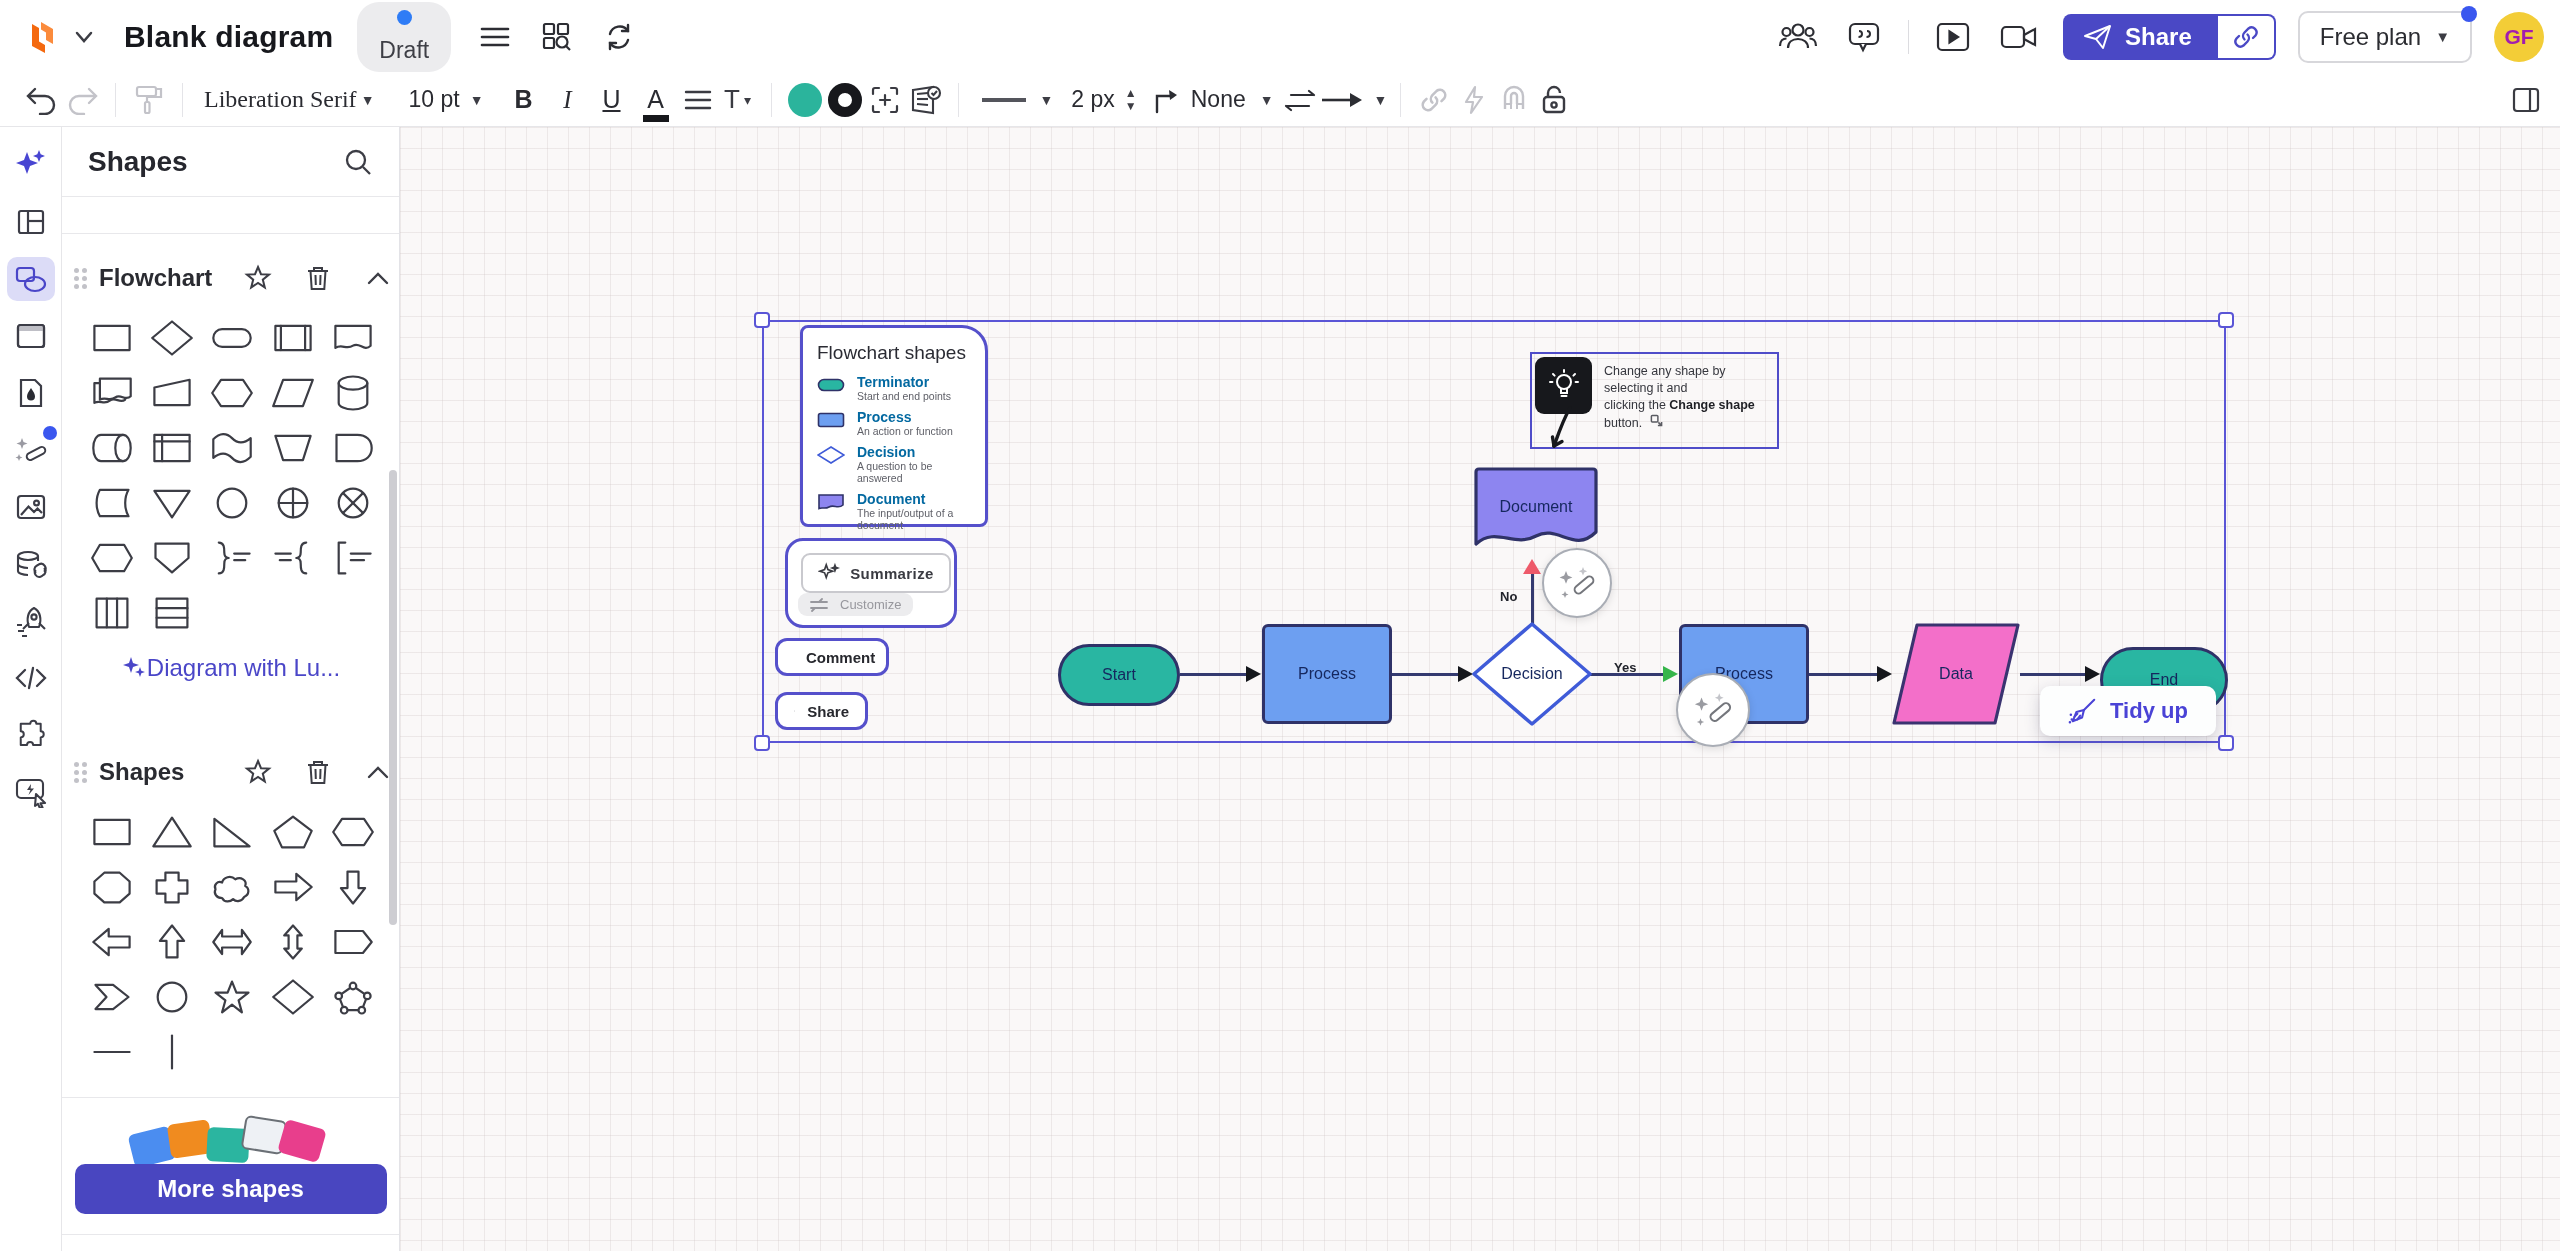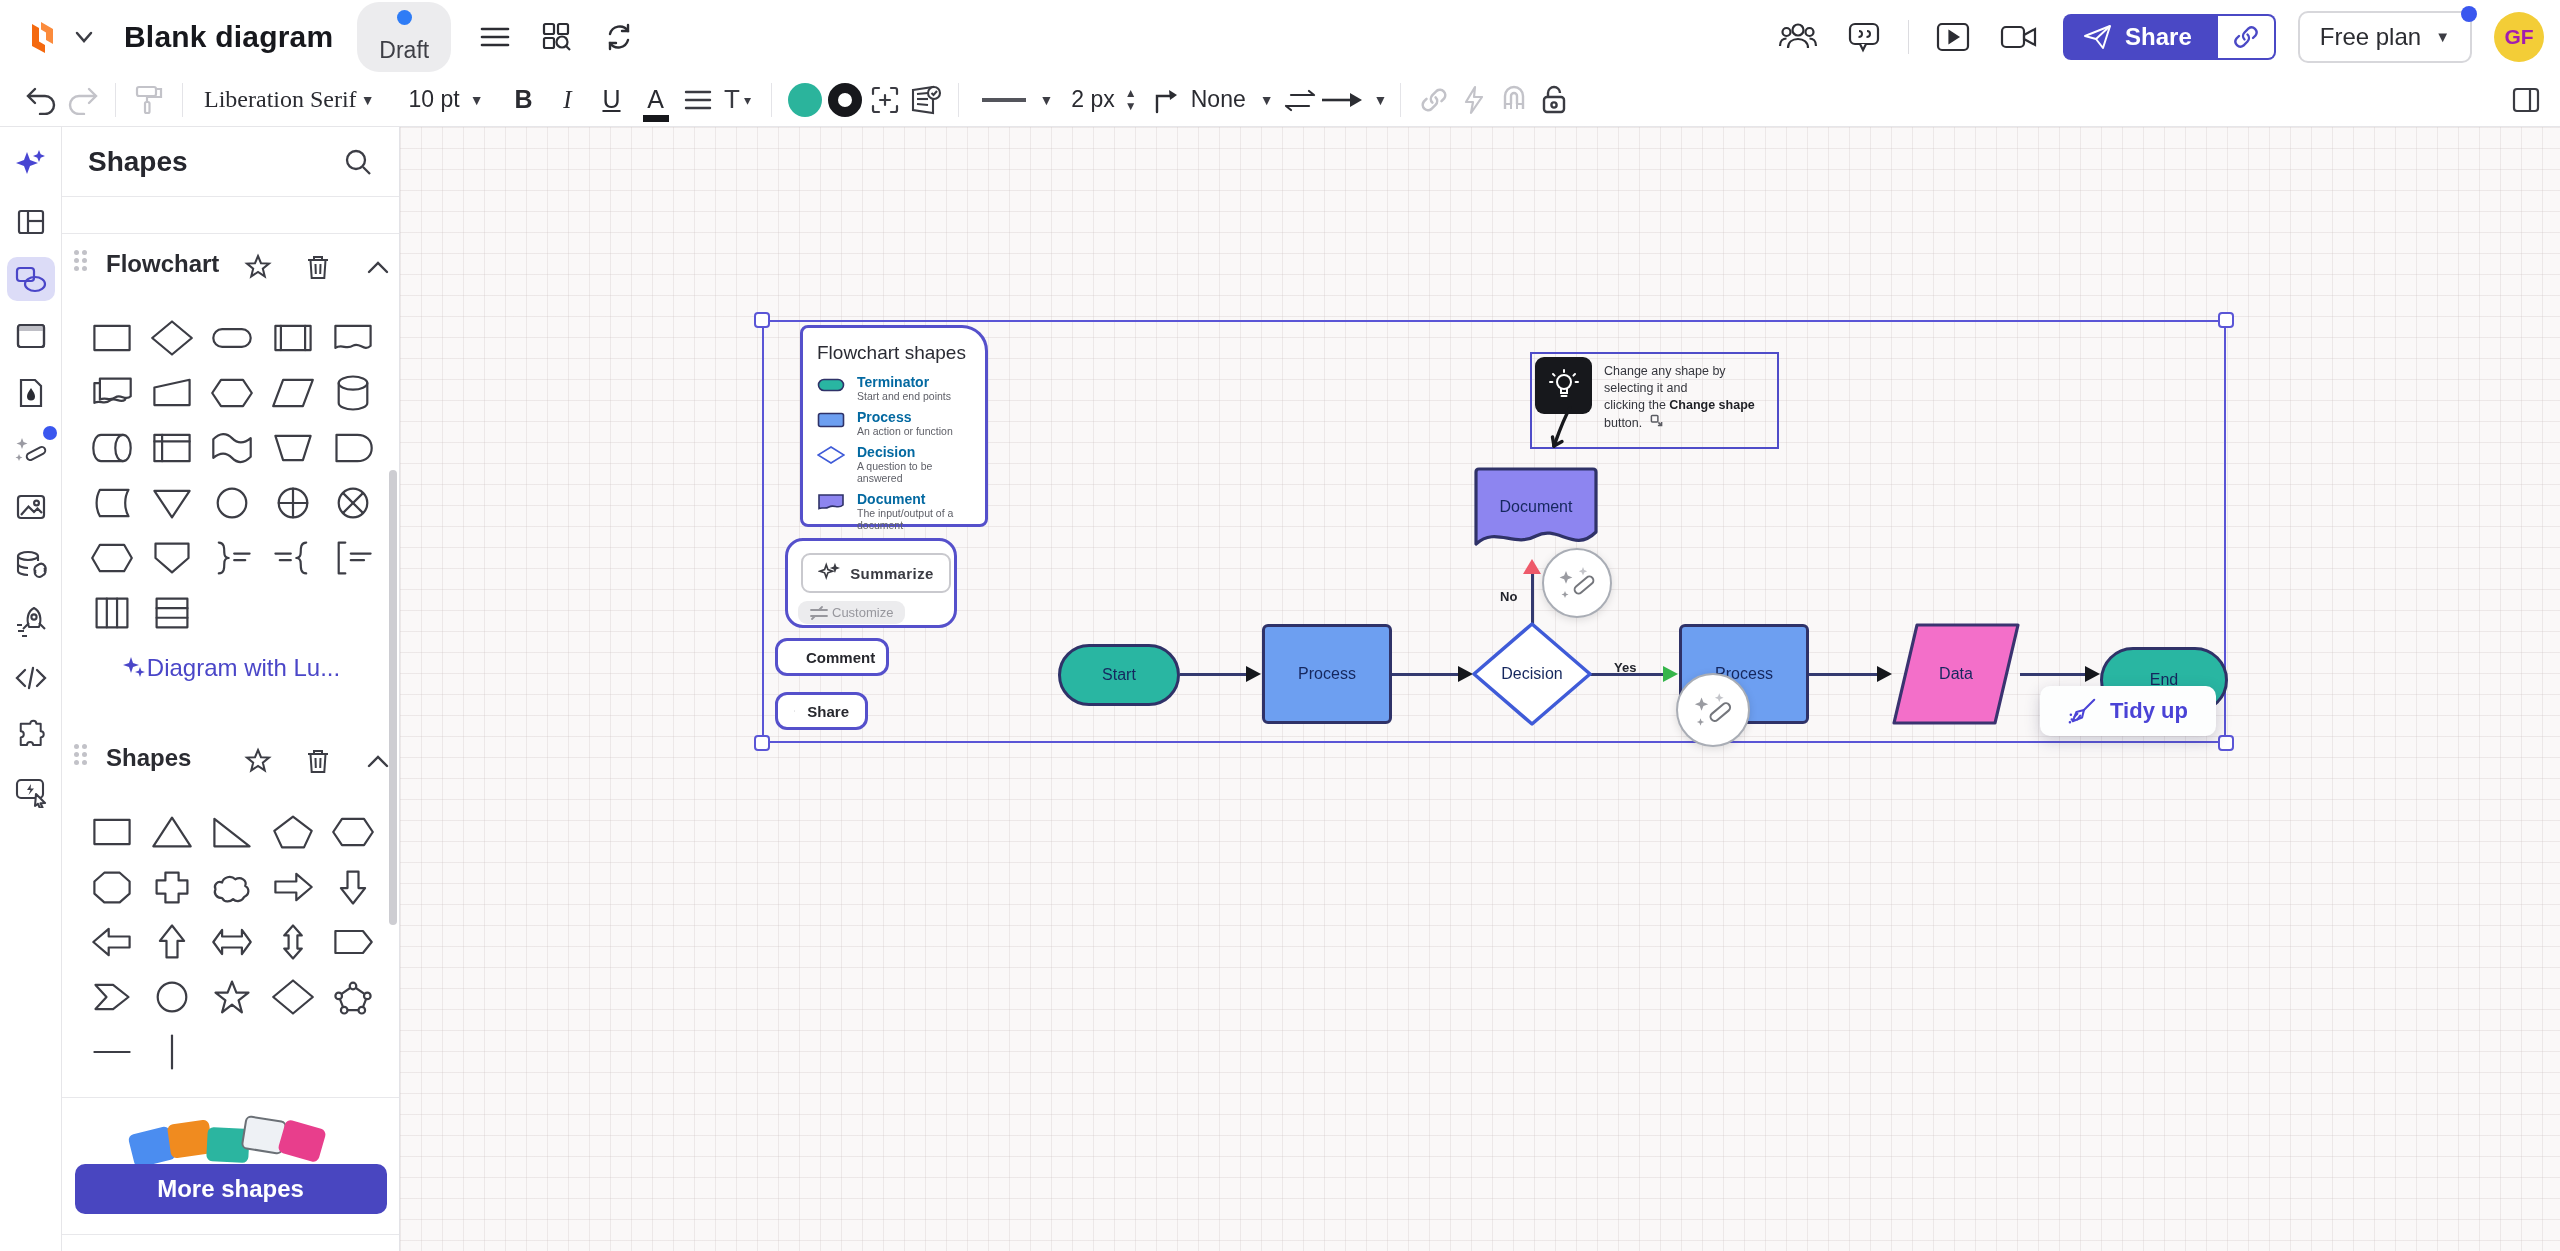--- a/index.html
+++ b/index.html
@@ -63,21 +63,21 @@
   .rail-item.sel { background:#dcdcf7; }
   .rail-dot { position:absolute; top:-2px; right:-2px; width:14px; height:14px; border-radius:50%; background:#3a57ef; }
 
   
   #shapes-panel { width:338px; border-right:1px solid #e3e3e7; background:#fff; position:relative; flex:none; overflow:hidden; }
   .sp-header { height:69px; display:flex; align-items:center; padding:0 26px; }
   .sp-title { font-size:28px; font-weight:700; color:#26272e; }
   .sp-search { margin-left:auto; cursor:pointer; display:flex; }
   .sp-line { height:1px; background:#e8e8eb; }
   .sp-strip { height:36px; }
-  .sec-head { display:flex; align-items:flex-start; padding:0 4px 0 12px; height:56px; margin-top:16px;gap:7px; }
+  .sec-head { display:flex; align-items:center; padding:0 4px 0 12px; height:56px; margin-top:16px; }
   .drag-dots { display:grid; grid-template-columns:repeat(2,5px); grid-auto-rows:5px; gap:3px; margin-right:12px; }
   .drag-dots i { background:#c2c2c8; border-radius:50%; }
   .sec-title { font-size:24px; font-weight:700; color:#2a2b31; }
   .sec-icons { margin-left:auto; display:flex; align-items:center; gap:26px; }
   .sec-icons .hicon { width:34px; height:34px; }
   .shape-grid { display:grid; grid-template-columns:repeat(5,1fr); padding:4px 16px 0 20px; }
   .shape-cell { height:55px; display:flex; align-items:center; justify-content:center; cursor:pointer; border-radius:6px; }
   .shape-cell svg { width:44px; height:38px; stroke:#3c3d45; fill:none; stroke-width:2; stroke-linejoin:round; stroke-linecap:round; }
   .ai-link { display:flex; align-items:center; color:#4a46c8; font-size:24px; justify-content:center; margin-top:14px; cursor:pointer; }
   .more-wrap { position:relative; margin-top:22px; padding:26px 0 20px; }
@@ -107,21 +107,21 @@
 
   .tip-box { left:1130px; top:225px; width:249px; height:97px; border:2.5px solid #4f4cc9; background:transparent; }
   .tip-bulb { position:absolute; left:3px; top:3px; width:57px; height:57px; background:#17181c; border-radius:9px;
      display:flex; align-items:center; justify-content:center; }
   .tip-text { position:absolute; left:72px; top:9px; width:170px; font-size:12.5px; line-height:17px; color:#35363d; }
   .tip-text b { color:#1e1f24; }
 
   .ai-card { left:385px; top:411px; width:172px; height:90px; border-radius:18px; padding:12px 10px; }
   .summarize-btn { display:flex; align-items:center; justify-content:center; gap:10px; width:150px; height:40px; margin-left:3px;
      border:2px solid #c9c9ce; border-radius:9px; background:#fff; font-size:15px; font-weight:700; color:#3a3b42; letter-spacing:.4px; cursor:pointer; }
-  .customize-pill { display:inline-flex; align-items:center; gap:4px; background:#ececee; border-radius:9px; padding:4px 12px; margin-top:8px;
+  .customize-pill { display:inline-flex; align-items:center; gap:12px; background:#ececee; border-radius:9px; padding:4px 12px; margin-top:0;
      font-size:13px; color:#97979d; cursor:pointer; }
   .canvas-btn { display:flex; align-items:center; gap:12px; border-radius:12px; padding:0 16px; height:38px; font-size:15px; font-weight:700; color:#27282e; cursor:pointer; }
   .comment-btn { left:375px; top:511px; width:114px; }
   .share-cbtn { left:375px; top:565px; width:93px; }
 
   
   .node { display:flex; align-items:center; justify-content:center; font-size:16px; color:#15275e; }
   .stadium { background:#29b6a2; border:3px solid #2f3268; border-radius:36px; }
   .proc { background:#6d9ff1; border:3px solid #2f3268; border-radius:6px; }
   .edge { background:#343a70; height:3px; }

